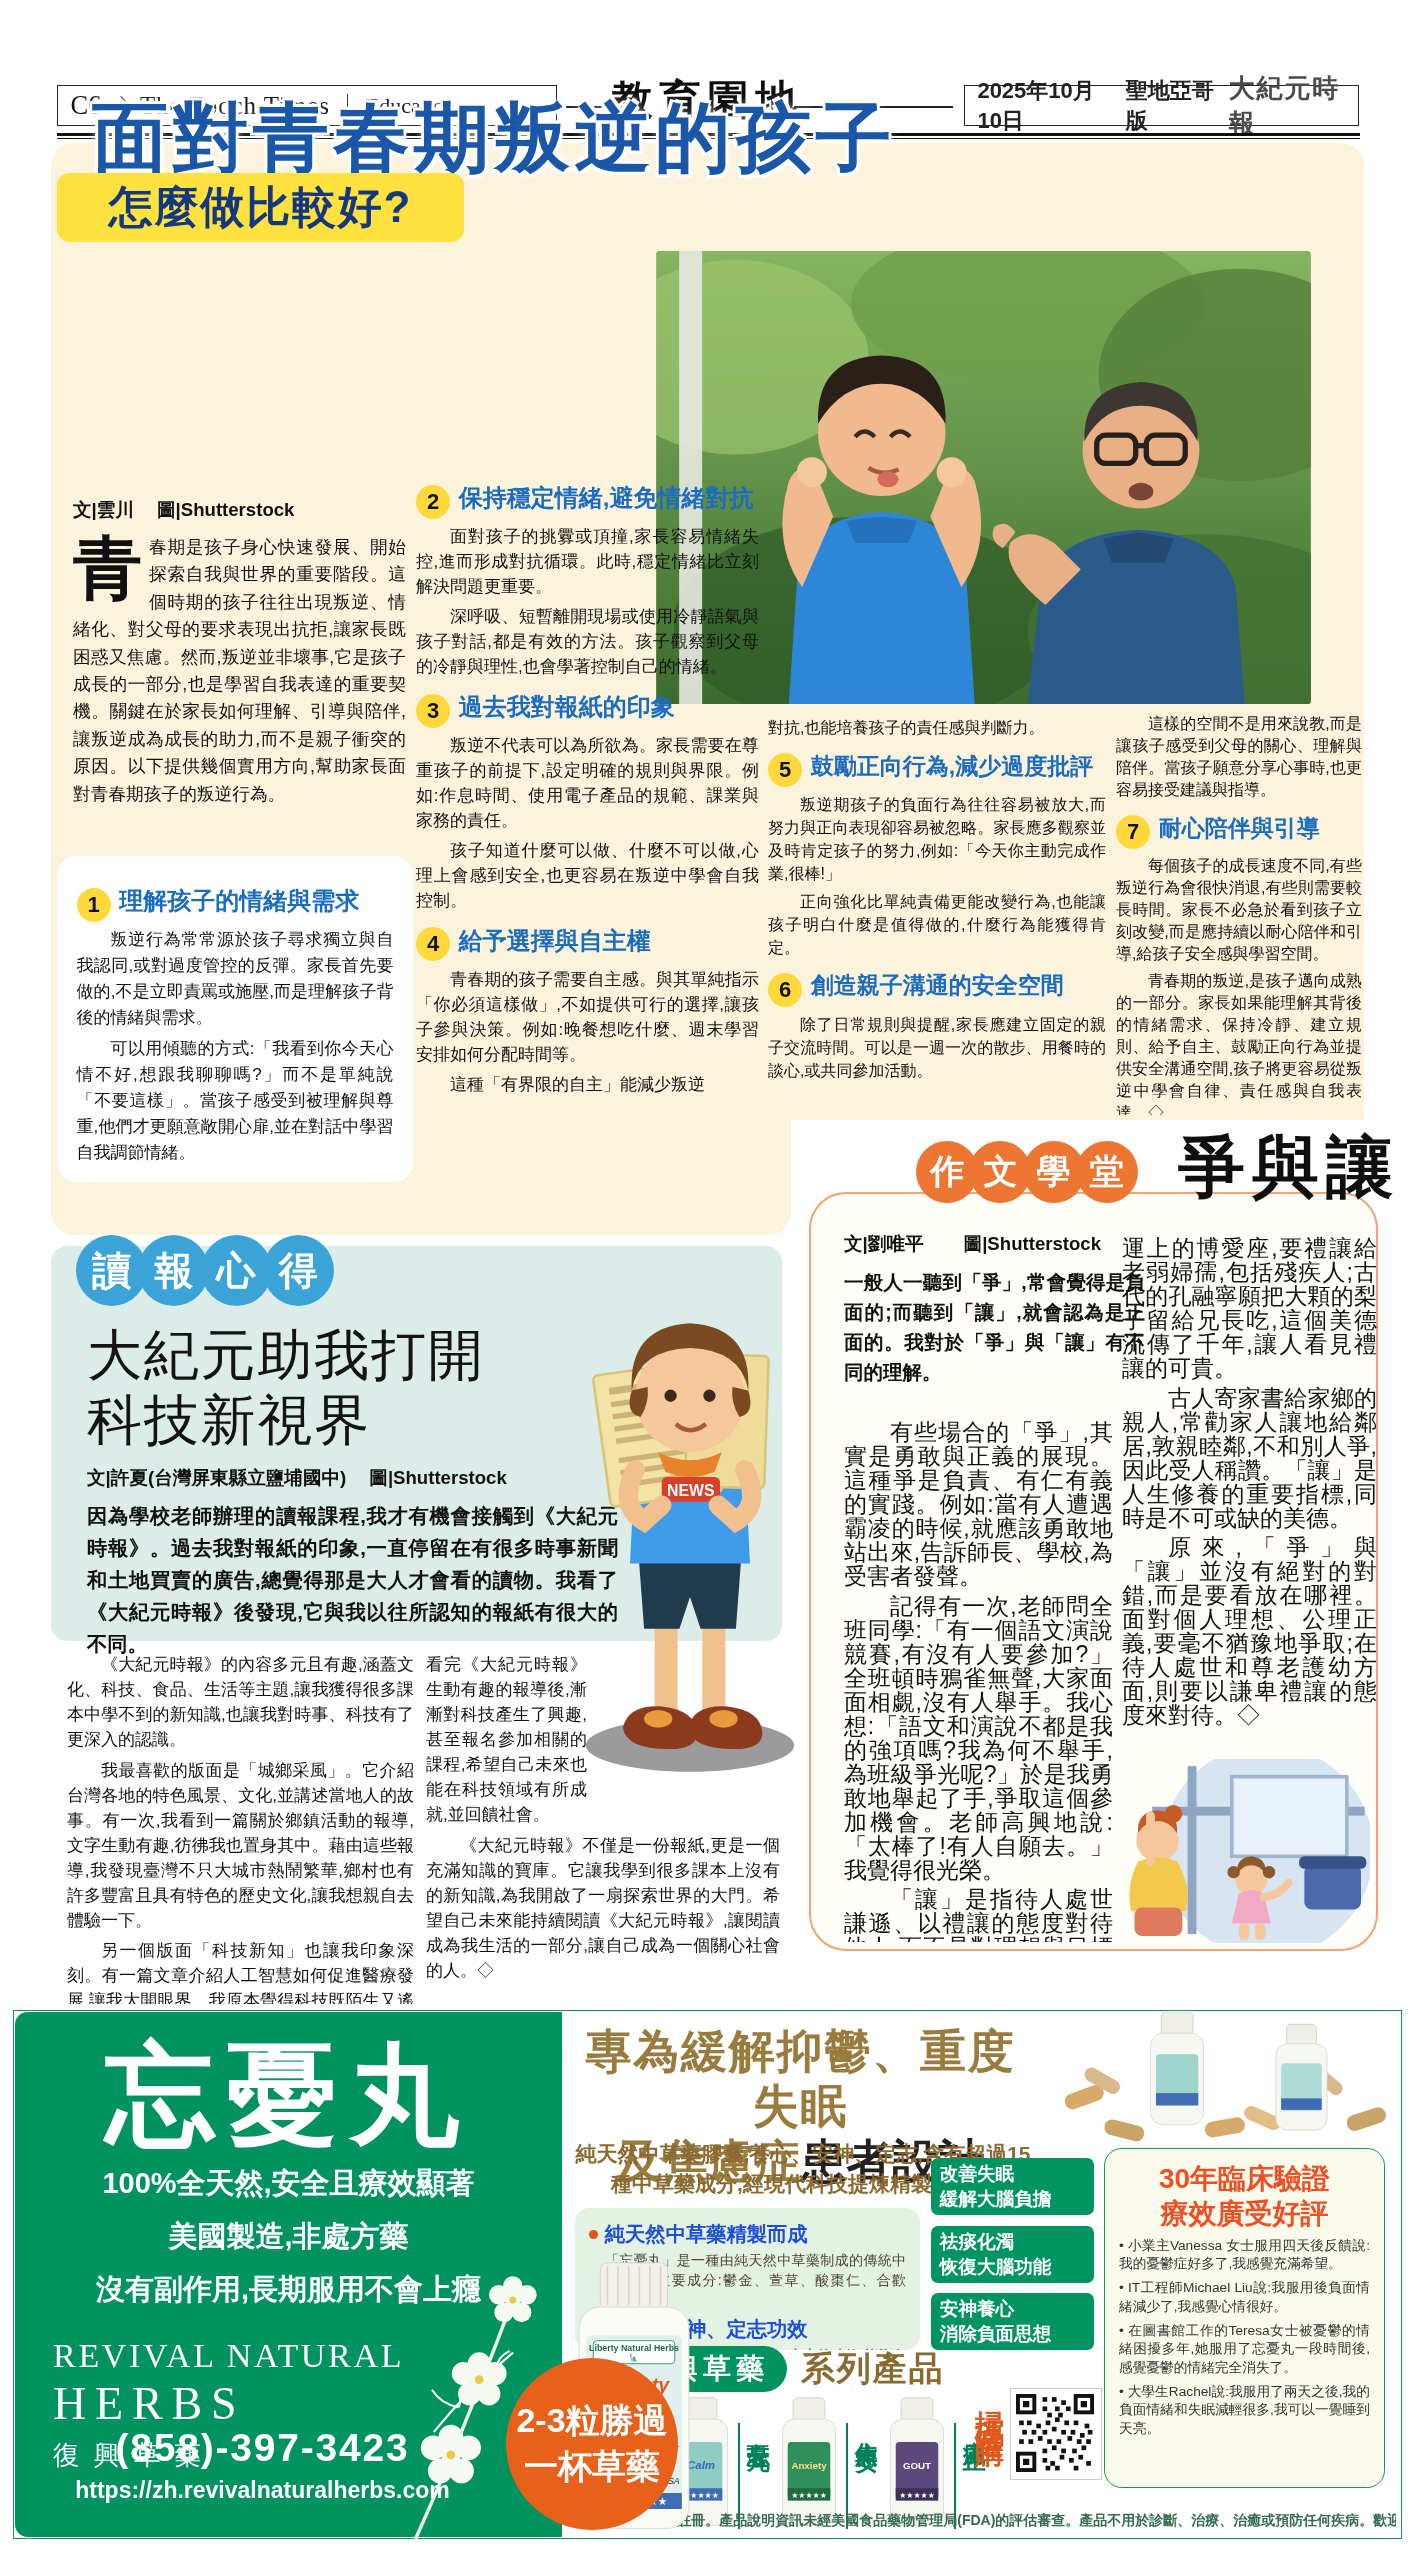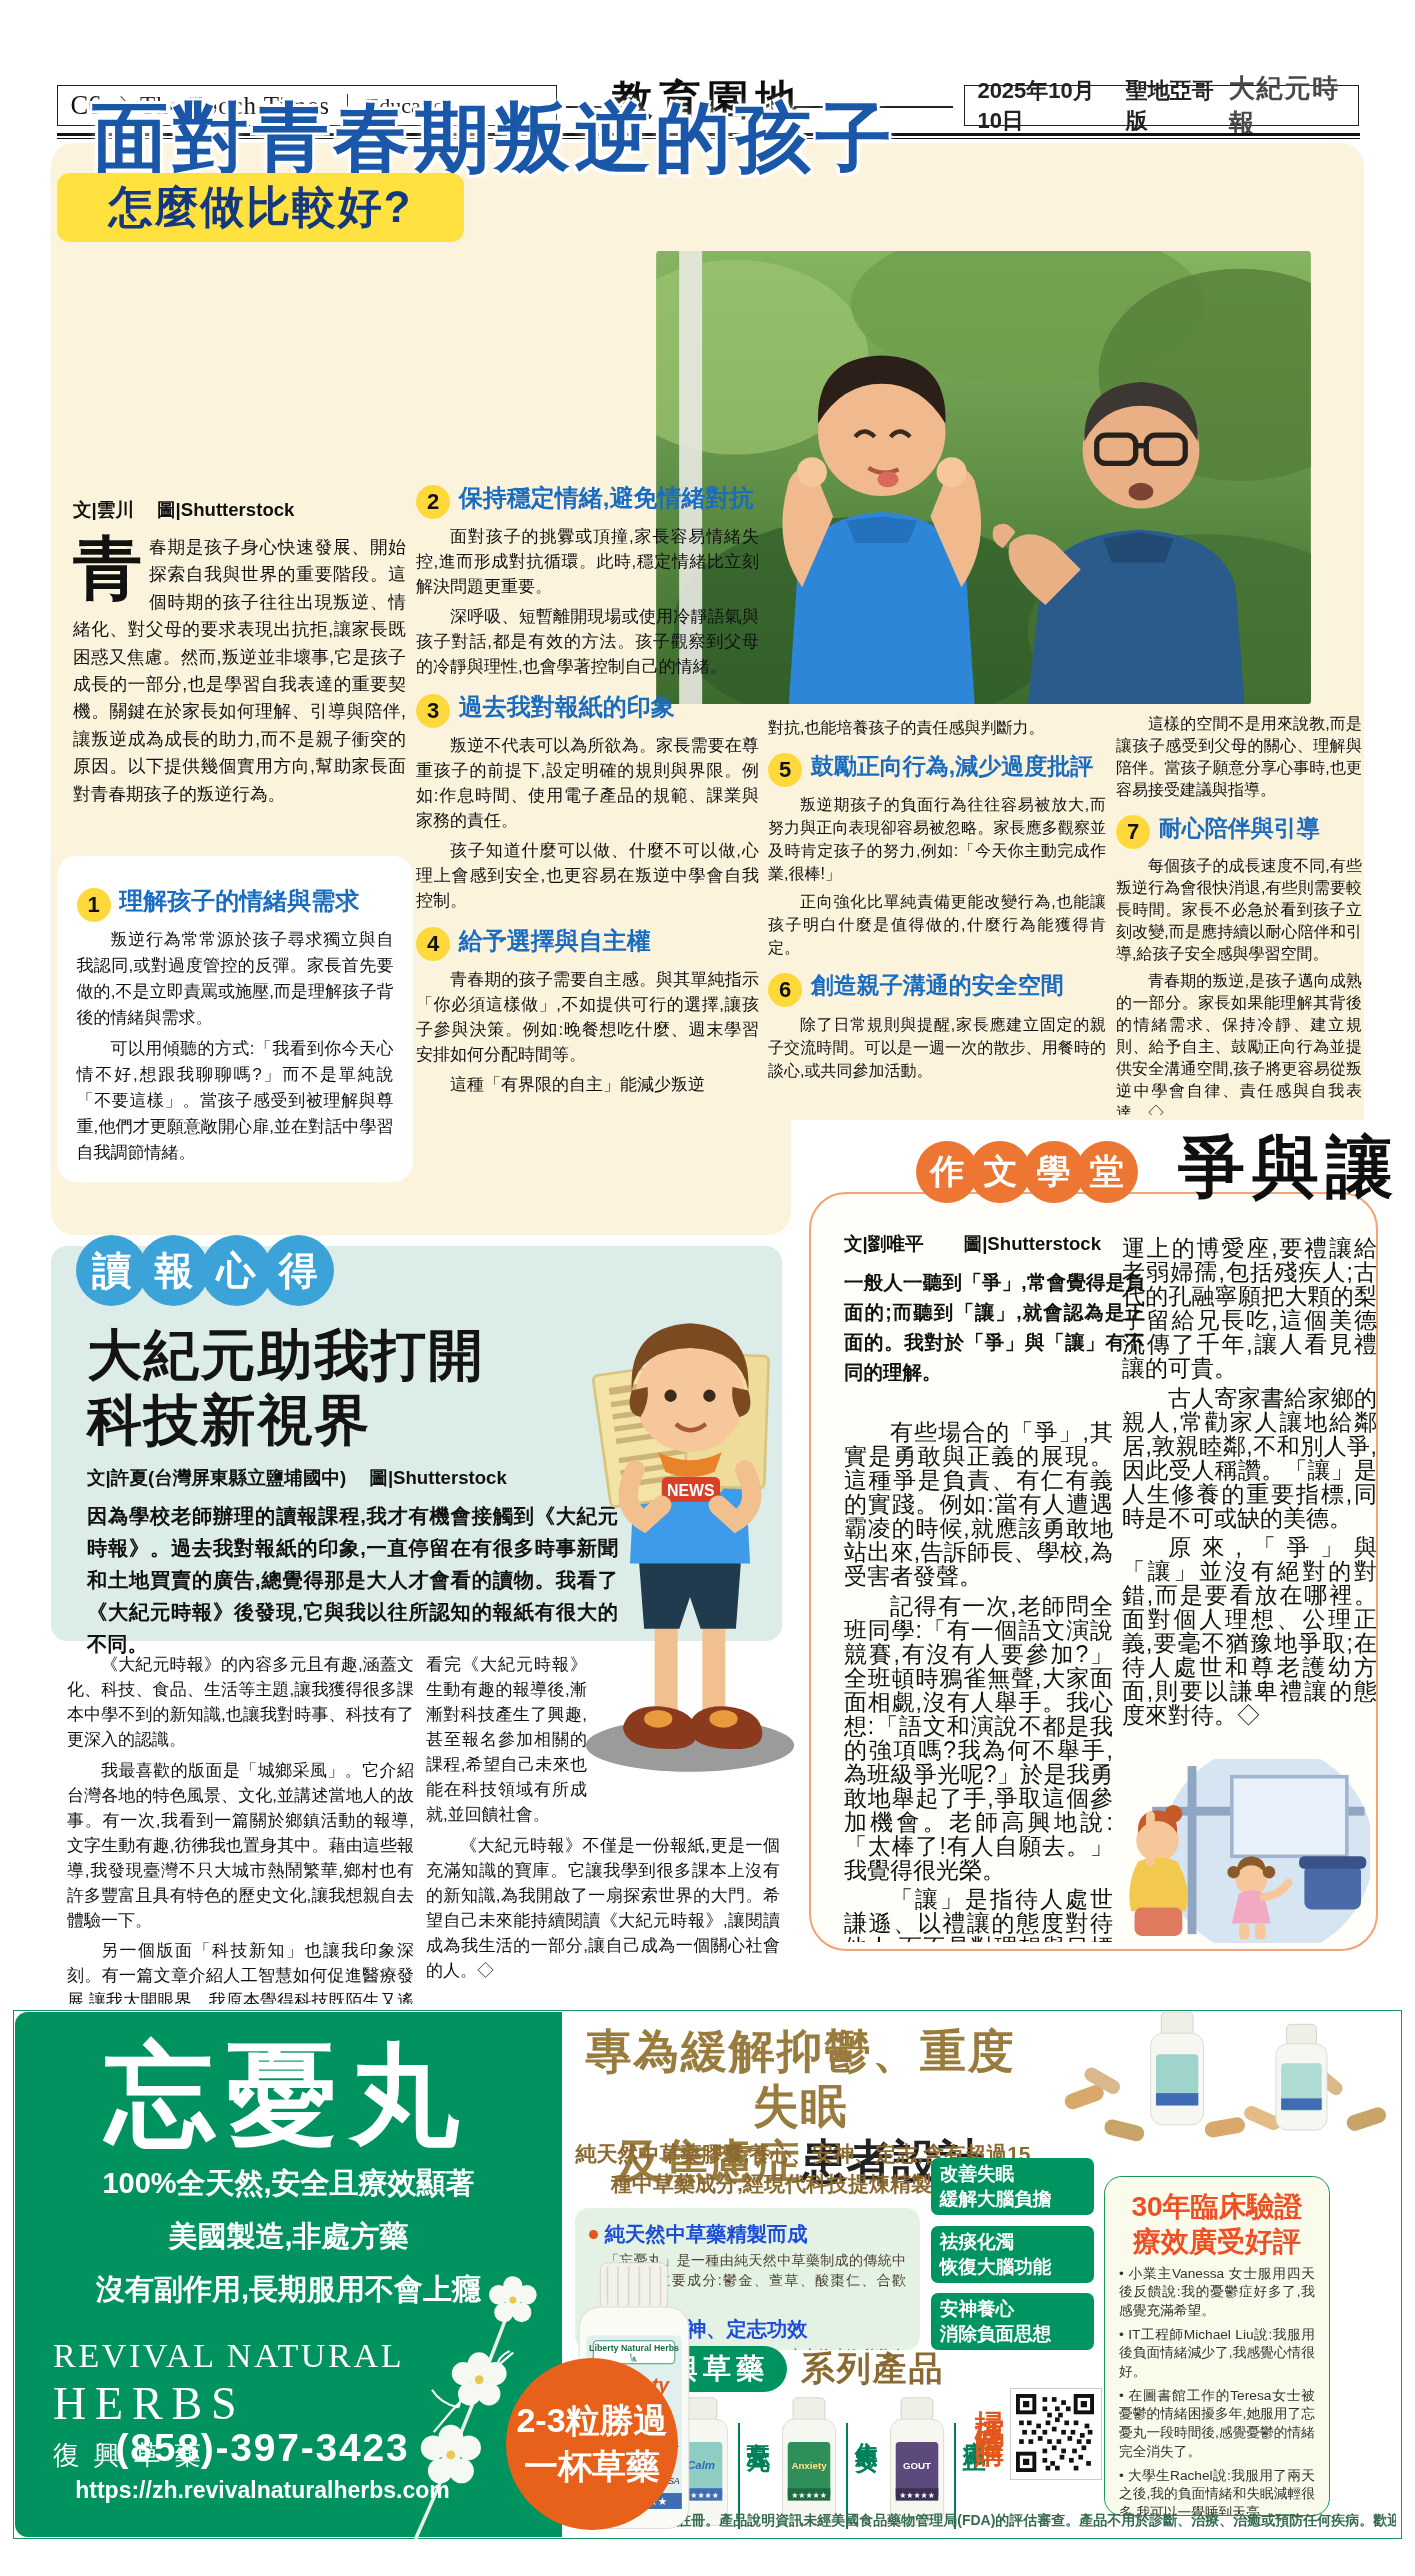--- a/index.html
+++ b/index.html
@@ -57,21 +57,21 @@
   #main-col4 .pt-title, #main-col3 .pt-title { font-size:23px; }
 
   #article-photo { left:656px; top:251px; width:655px; height:453px; border-radius:3.5px; overflow:hidden; }
 
   
   #teal-box { left:51px; top:1246px; width:731px; height:395px; background:#dcede9; border-radius:16px; }
   .badge { display:flex; }
   .badge .bchar { width:71px; height:71px; border-radius:50%; color:#fff; font-size:39px; font-weight:900; display:flex; align-items:center; justify-content:center; margin-left:-8.8px; }
   #reading-badge { left:85px; top:1235px; }
   #reading-badge .bchar { background:#3ba3d8; }
-  #reading-title { left:87px; top:1323px; font-size:55px; font-weight:700; color:#141414; line-height:1.18; letter-spacing:1.8px; }
+  #reading-title { left:87px; top:1323px; font-size:55px; font-weight:400; color:#141414; line-height:1.18; letter-spacing:1.8px; }
   #reading-byline { left:87px; top:1465px; }
   #reading-intro { left:87px; top:1500px; width:531px; font-size:20.3px; line-height:32px; font-weight:bold; color:#111; text-align:justify; }
   #reading-col1 { left:67px; top:1647px; width:347px; height:357px; overflow:hidden; }
   #reading-col2 { left:426px; top:1647px; width:354px; height:357px; overflow:hidden; }
   #reading-col1 .para, #reading-col2 .para { font-size:17px; line-height:25px; }
   #boy-spacer { float:right; width:193px; height:134px; }
   #boy-illust { left:577px; top:1293px; width:226px; height:488px; z-index:5; }
 
   
   #essay-frame { left:809px; top:1192px; width:569px; height:759px; border:2.7px solid #f5a173; border-radius:37px; background:#fffef8; }
@@ -109,21 +109,21 @@
   #ad-sub { left:573px; top:2139px; width:460px; text-align:center; font-size:21px; line-height:30px; font-weight:bold; color:#8a6a30; }
 
   #ad-features { left:575px; top:2208px; width:345px; height:142px; background:#e4f2e4; border-radius:14px; padding:10.6px 14px; overflow:hidden; }
   .feat-title { display:flex; align-items:center; gap:7px; font-size:20.3px; font-weight:900; color:#1d4ed8; margin-top:1.8px; }
   .feat-dot { width:8.8px; height:8.8px; border-radius:50%; background:#e2571b; flex:0 0 8.8px; }
   .feat-body { font-size:14px; line-height:19.5px; color:#4c4436; text-align:justify; margin:2.7px 0 5.3px 16px; }
 
   .benefit { left:931px; width:163px; height:57px; background:#009560; border-radius:7px; color:#fff; font-weight:900; font-size:18.6px; line-height:1.3; display:flex; flex-direction:column; justify-content:center; padding:0 8.8px; }
   #ben0 { top:2158px; } #ben1 { top:2226px; } #ben2 { top:2293px; }
 
-  #testi-box { left:1104px; top:2148px; width:226px; height:340px; background:#fbfbec; border:1.8px solid #19935c; border-radius:17.7px; padding:12.4px 14px; overflow:hidden;margin-top:28px; }
+  #testi-box { left:1104px; top:2148px; width:281px; height:340px; background:#fbfbec; border:1.8px solid #19935c; border-radius:17.7px; padding:12.4px 14px; overflow:hidden; }
   #testi-box .t-title { text-align:center; font-size:28px; font-weight:900; color:#f04f23; line-height:1.25; }
   .t-item { font-size:13.7px; line-height:18.6px; color:#333; text-align:justify; margin-top:5.3px; }
   .t-item::before { content:"• "; color:#333; }
 
   #series-row { left:619px; top:2346px; display:flex; align-items:center; gap:14px; }
   #series-badge { width:168px; height:46px; background:#00935f; border-radius:23px; color:#fff; font-family:"DejaVu Serif", serif; font-size:28px; font-weight:900; display:flex; align-items:center; justify-content:center; letter-spacing:5.3px; }
   #series-label { font-size:34px; font-weight:900; color:#8a6a30; letter-spacing:1.8px; }
 
   .product { display:flex; gap:5.3px; align-items:flex-end; }
   .prod-label { writing-mode:vertical-rl; font-size:23px; font-weight:900; color:#00815a; border-left:2.7px solid #00815a; padding-left:3.5px; height:106px; letter-spacing:3.5px; }

